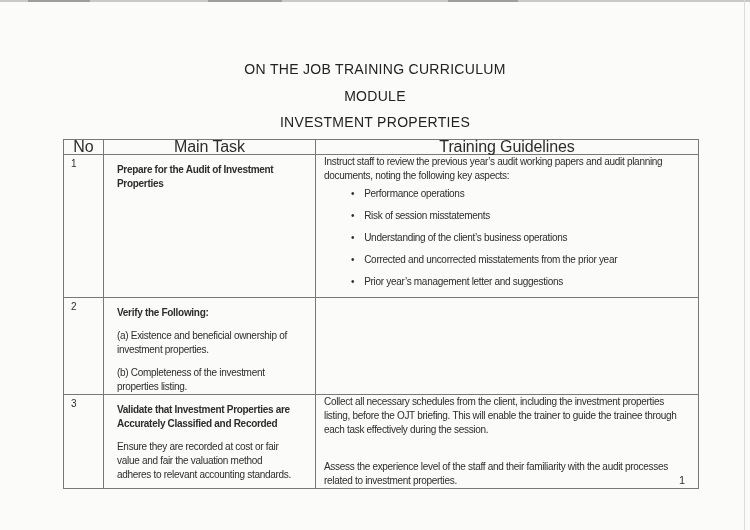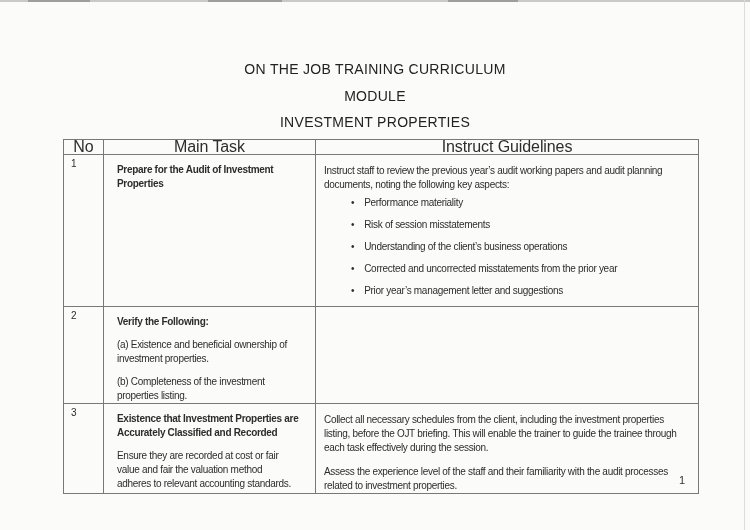--- a/index.html
+++ b/index.html
@@ -57,25 +57,25 @@
     text-align: center;
     font-size: 16px; letter-spacing: -0.1px;
     line-height: 13px;
     padding-bottom: 1px;
   }
   tr.r1 { height: 135px; }
   tr.r2 { height: 90px; }
   tr.r3 { height: 83px; }
   td.no    { padding: 2px 2px 0 7px; }
   td.task  { padding: 8px 6px 0 13px; }
-  td.guide { padding: 9px 6px 0 8px; }
+  td.guide { padding: 0 6px 0 8px; }
   .task-title { font-weight: bold; }
   td.task p { margin: 9px 12px 0 0; }
   td.guide p { margin: 0; }
-  td.guide p.gap { margin-top: 10px; }
+  td.guide p.gap { margin-top: 23px; }
   ul.bullets {
     list-style: none;
     margin: 4px 0 0 0;
     padding: 0 0 0 27px;
   }
   ul.bullets li {
     display: flex; gap: 10px;
     margin-bottom: 8px;
   }
   .dot { flex: 0 0 auto; font-size: 10px; }
@@ -100,35 +100,35 @@
 <table class="curriculum">
   <colgroup>
     <col class="c-no">
       <col class="c-task">
       <col class="c-guide">
   </colgroup>
   <thead>
     <tr>
       <th>No</th>
       <th>Main Task</th>
-      <th>Instruct Guidelines</th>
+      <th>Training Guidelines</th>
     </tr>
   </thead>
   <tbody>
     <tr class="r1">
       <td class="no">1</td>
       <td class="task">
         <div class="task-title">Prepare for the Audit of Investment Properties</div>
       </td>
       <td class="guide">
         <p>Instruct staff to review the previous year’s audit working papers and audit planning documents, noting the following key aspects:</p>
         <ul class="bullets">
           <li>
             <span class="dot">•</span>
-            <span>Performance materiality</span>
+            <span>Performance operations</span>
           </li>
           <li>
             <span class="dot">•</span>
             <span>Risk of session misstatements</span>
           </li>
           <li>
             <span class="dot">•</span>
             <span>Understanding of the client’s business operations</span>
           </li>
           <li>
@@ -147,21 +147,21 @@
       <td class="task">
         <div class="task-title">Verify the Following:</div>
         <p>(a) Existence and beneficial ownership of investment properties.</p>
         <p>(b) Completeness of the investment properties listing.</p>
       </td>
       <td class="guide"></td>
     </tr>
     <tr class="r3">
       <td class="no">3</td>
       <td class="task">
-        <div class="task-title">Existence that Investment Properties are Accurately Classified and Recorded</div>
+        <div class="task-title">Validate that Investment Properties are Accurately Classified and Recorded</div>
         <p>Ensure they are recorded at cost or fair value and fair the valuation method adheres to relevant accounting standards.</p>
       </td>
       <td class="guide">
         <p>Collect all necessary schedules from the client, including the investment properties listing, before the OJT briefing. This will enable the trainer to guide the trainee through each task effectively during the session.</p>
         <p class="gap">Assess the experience level of the staff and their familiarity with the audit processes related to investment properties.</p>
       </td>
     </tr>
   </tbody>
 </table>
 

